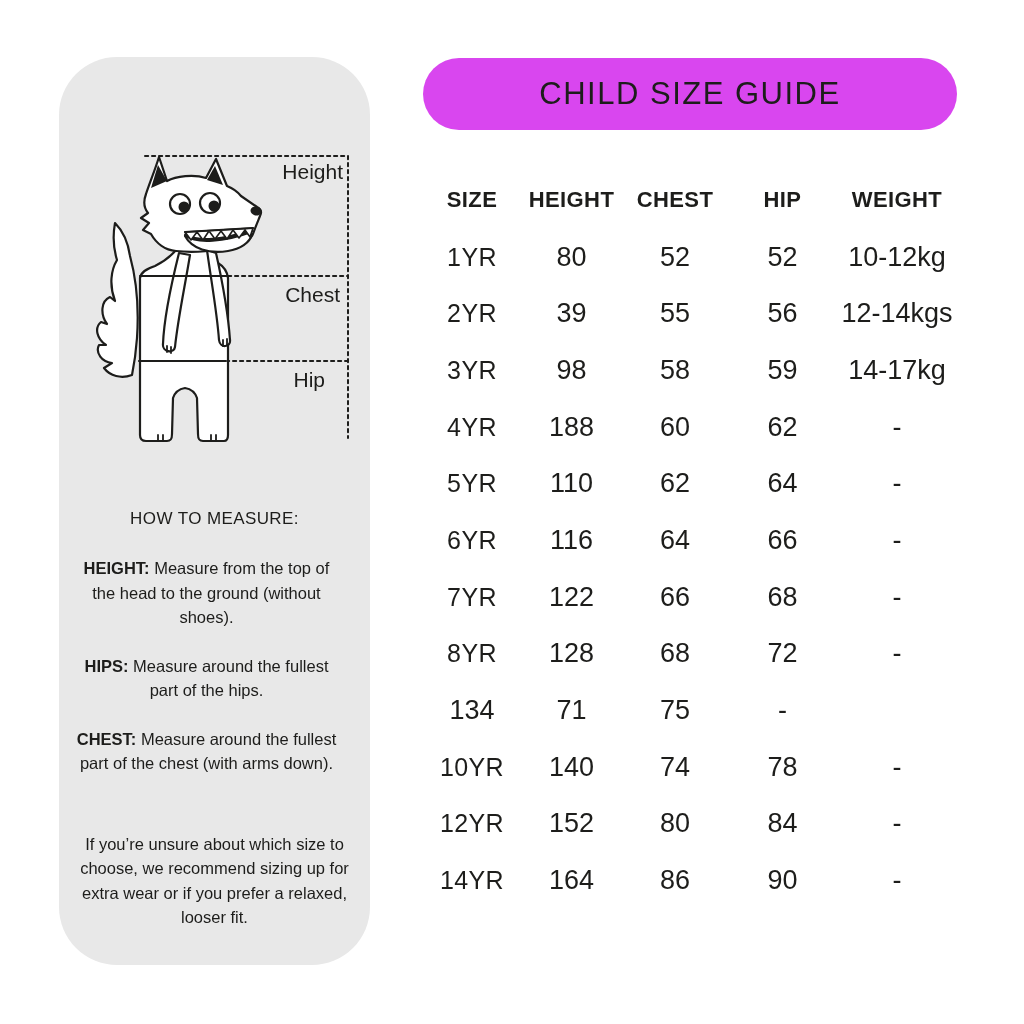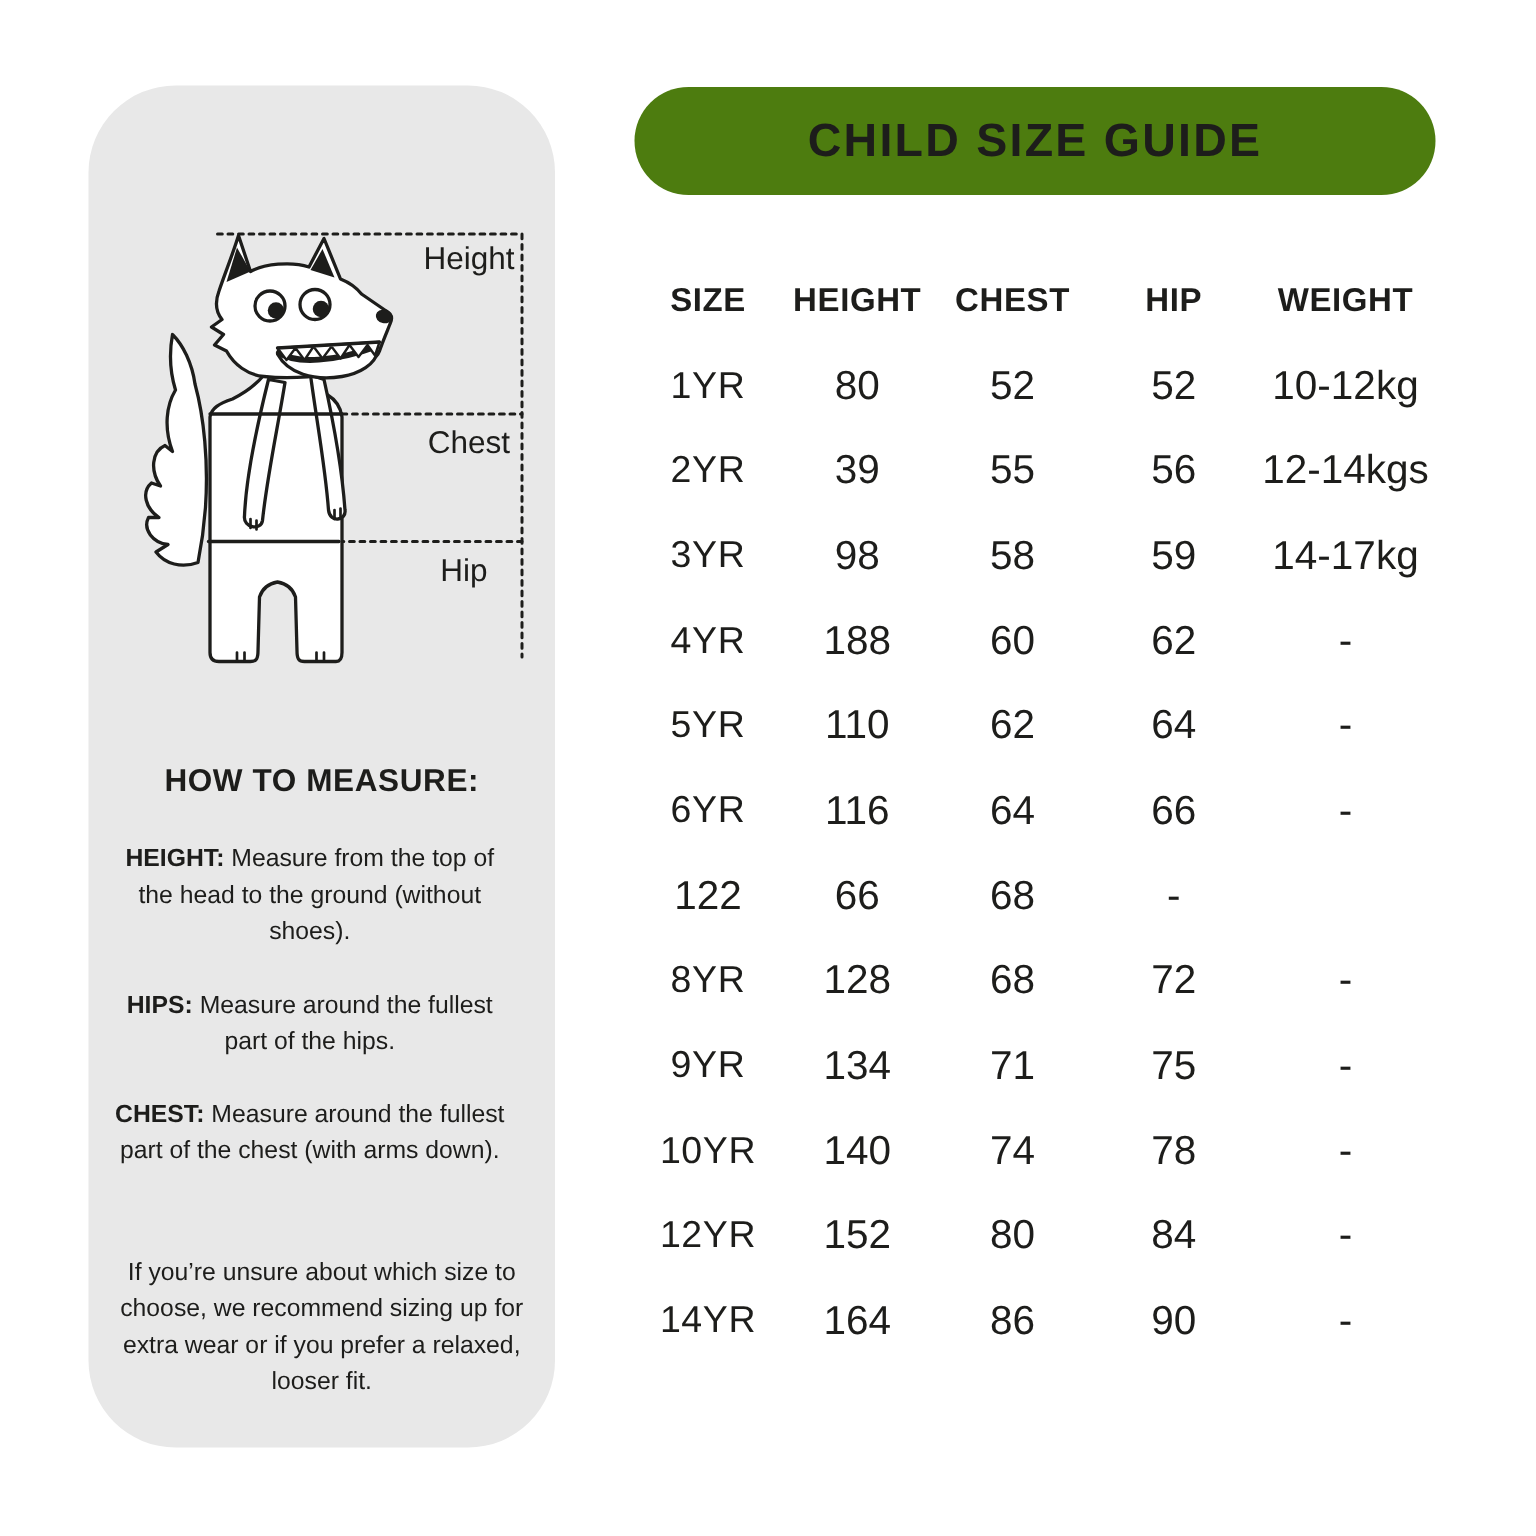--- a/index.html
+++ b/index.html
@@ -5,29 +5,29 @@
   html,body{margin:0;padding:0;background:#ffffff;}
   .canvas{position:relative;width:1024px;height:1024px;background:#ffffff;overflow:hidden;
           font-family:"Liberation Sans",sans-serif;color:#1d1d1b;}
 
   
   .panel{position:absolute;left:59px;top:57px;width:311px;height:908px;
          background:#e8e8e8;border-radius:58px;}
   .illus{position:absolute;left:0;top:93px;width:311px;height:331px;}
   .illus text{font-family:"Liberation Sans",sans-serif;font-size:21px;fill:#1d1d1b;}
   .howto{position:absolute;left:13px;right:13px;top:452px;text-align:center;}
-  .howto h3{margin:0 0 27px 0;font-size:21px;letter-spacing:.4px;font-weight:bold;}
+  .howto h3{margin:0 0 27px 0;font-size:17px;letter-spacing:.4px;font-weight:normal;}
   .howto p{margin:0 16px 24px 0;font-size:16.5px;line-height:24.5px;font-weight:400;}
   .howto p b{font-weight:bold;}
   .howto p.note{margin:56px 0 0 0;}
 
   
-  .title-pill{position:absolute;left:423px;top:58px;width:534px;height:72px;background:#4d7c0f;
+  .title-pill{position:absolute;left:423px;top:58px;width:534px;height:72px;background:#d946ef;
               border-radius:36px;display:flex;align-items:center;justify-content:center;
-              font-size:31px;font-weight:bold;letter-spacing:1.5px;}
+              font-size:31px;font-weight:normal;letter-spacing:1.5px;}
   .size-table{position:absolute;left:423px;top:172px;width:534px;}
   .trow{display:grid;grid-template-columns:98px 101px 106px 109px 120px;height:56.7px;}
   .cell{display:flex;align-items:center;justify-content:center;font-size:27px;white-space:nowrap;}
   .trow.thead .cell{font-size:22px;font-weight:bold;letter-spacing:.4px;}
   .cell.size{font-size:25px;font-weight:normal;letter-spacing:.4px;}
 </style>
 </head>
 <body>
 
 <div class="canvas">
@@ -134,34 +134,34 @@
         <div class="cell">-</div>
       </div>
       <div class="trow">
         <div class="cell size">6YR</div>
         <div class="cell">116</div>
         <div class="cell">64</div>
         <div class="cell">66</div>
         <div class="cell">-</div>
       </div>
       <div class="trow">
+        <div class="cell size">7YR</div>
         <div class="cell">122</div>
         <div class="cell">66</div>
         <div class="cell">68</div>
         <div class="cell">-</div>
       </div>
       <div class="trow">
         <div class="cell size">8YR</div>
         <div class="cell">128</div>
         <div class="cell">68</div>
         <div class="cell">72</div>
         <div class="cell">-</div>
       </div>
       <div class="trow">
-        <div class="cell size">9YR</div>
         <div class="cell">134</div>
         <div class="cell">71</div>
         <div class="cell">75</div>
         <div class="cell">-</div>
       </div>
       <div class="trow">
         <div class="cell size">10YR</div>
         <div class="cell">140</div>
         <div class="cell">74</div>
         <div class="cell">78</div>

